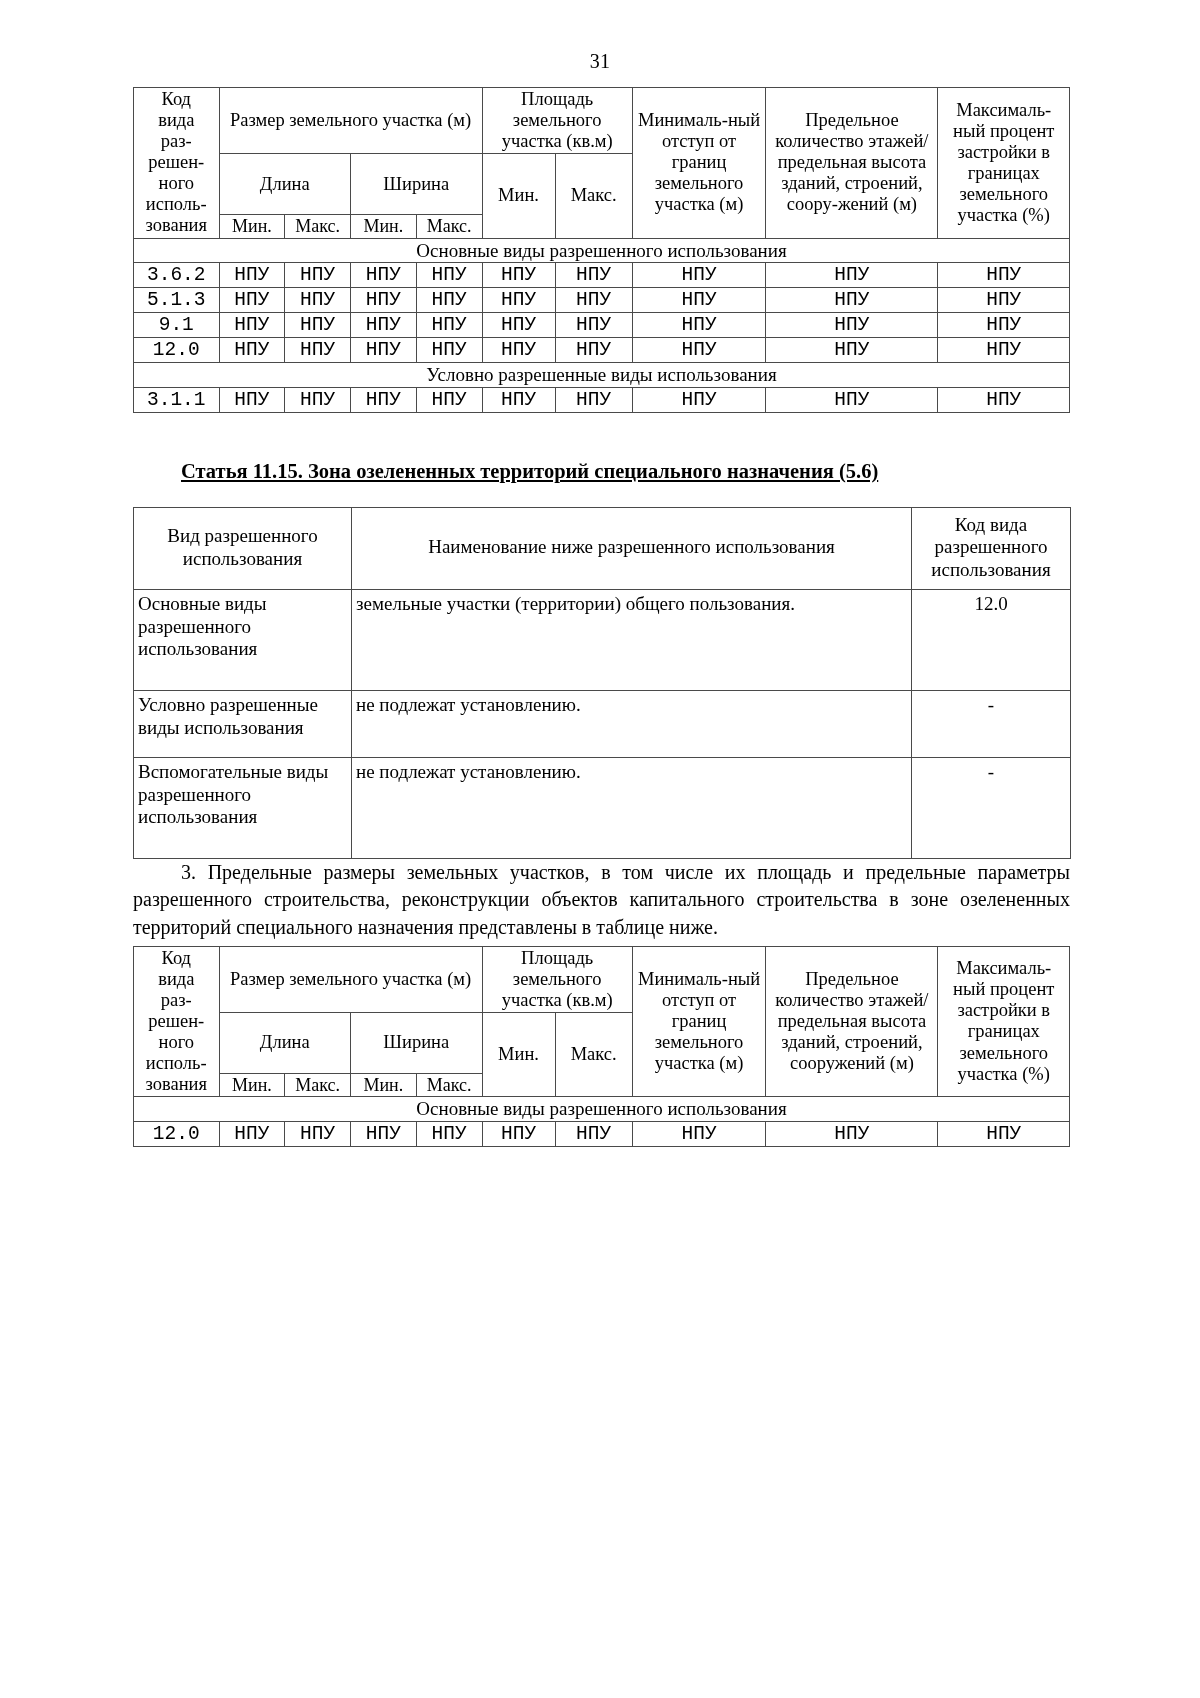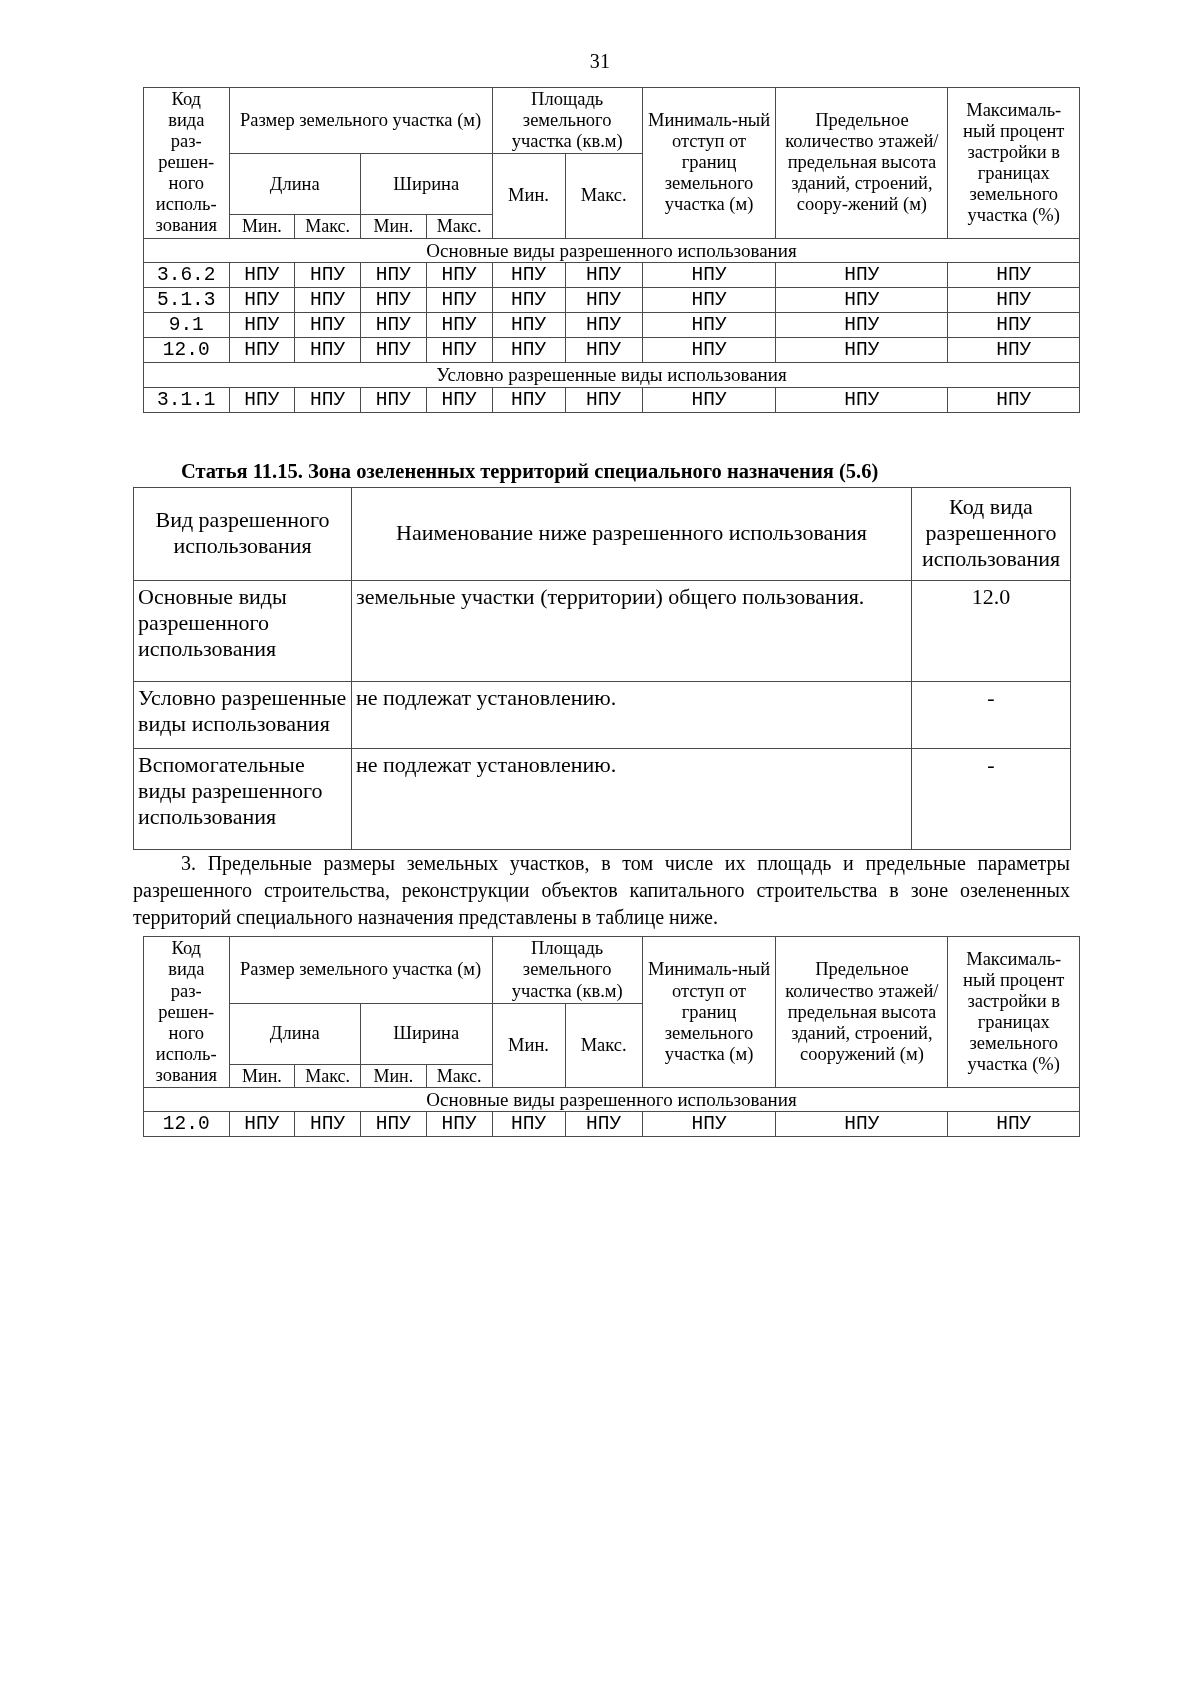--- a/index.html
+++ b/index.html
@@ -34,21 +34,20 @@
     width: 937px;
   }
 
   
   table.doc-tbl {
     border-collapse: collapse;
     table-layout: fixed;
     width: 937px;
     font-size: 18.5px;
     line-height: 1.13;
-    margin-left: 10px;
   }
   table.doc-tbl td, table.doc-tbl th {
     border: 1.1px solid #4a4a4a;
     padding: 1px 2px;
     text-align: center;
     vertical-align: middle;
     font-weight: normal;
     overflow: visible;
     white-space: normal;
   }
@@ -67,40 +66,41 @@
 
   
   .heading {
     font-weight: bold;
     font-size: 20.5px;
     line-height: 1.38;
     text-align: justify;
     text-align-last: left;
     margin: 44px 0 0 0;
     text-indent: 48px;
+    text-decoration: underline;
   }
   p.body-par {
     font-size: 20px;
     line-height: 1.36;
     text-align: justify;
     text-align-last: left;
     margin: 0;
     text-indent: 48px;
   }
   .gap-before { margin-top: 27px; }
   .gap-small  { margin-top: 6px; }
 
   
   table.vru {
     border-collapse: collapse;
     table-layout: fixed;
     width: 937px;
-    font-size: 22px;
+    font-size: 19px;
     line-height: 1.18;
-    margin-top: 2px;
+    margin-top: 22px;
     padding-left: 24px;
   }
   table.vru td {
     border: 1.1px solid #4a4a4a;
     vertical-align: top;
     padding: 3px 4px 3px 4px;
   }
   table.vru td.c-head {
     text-align: center;
     vertical-align: middle;

